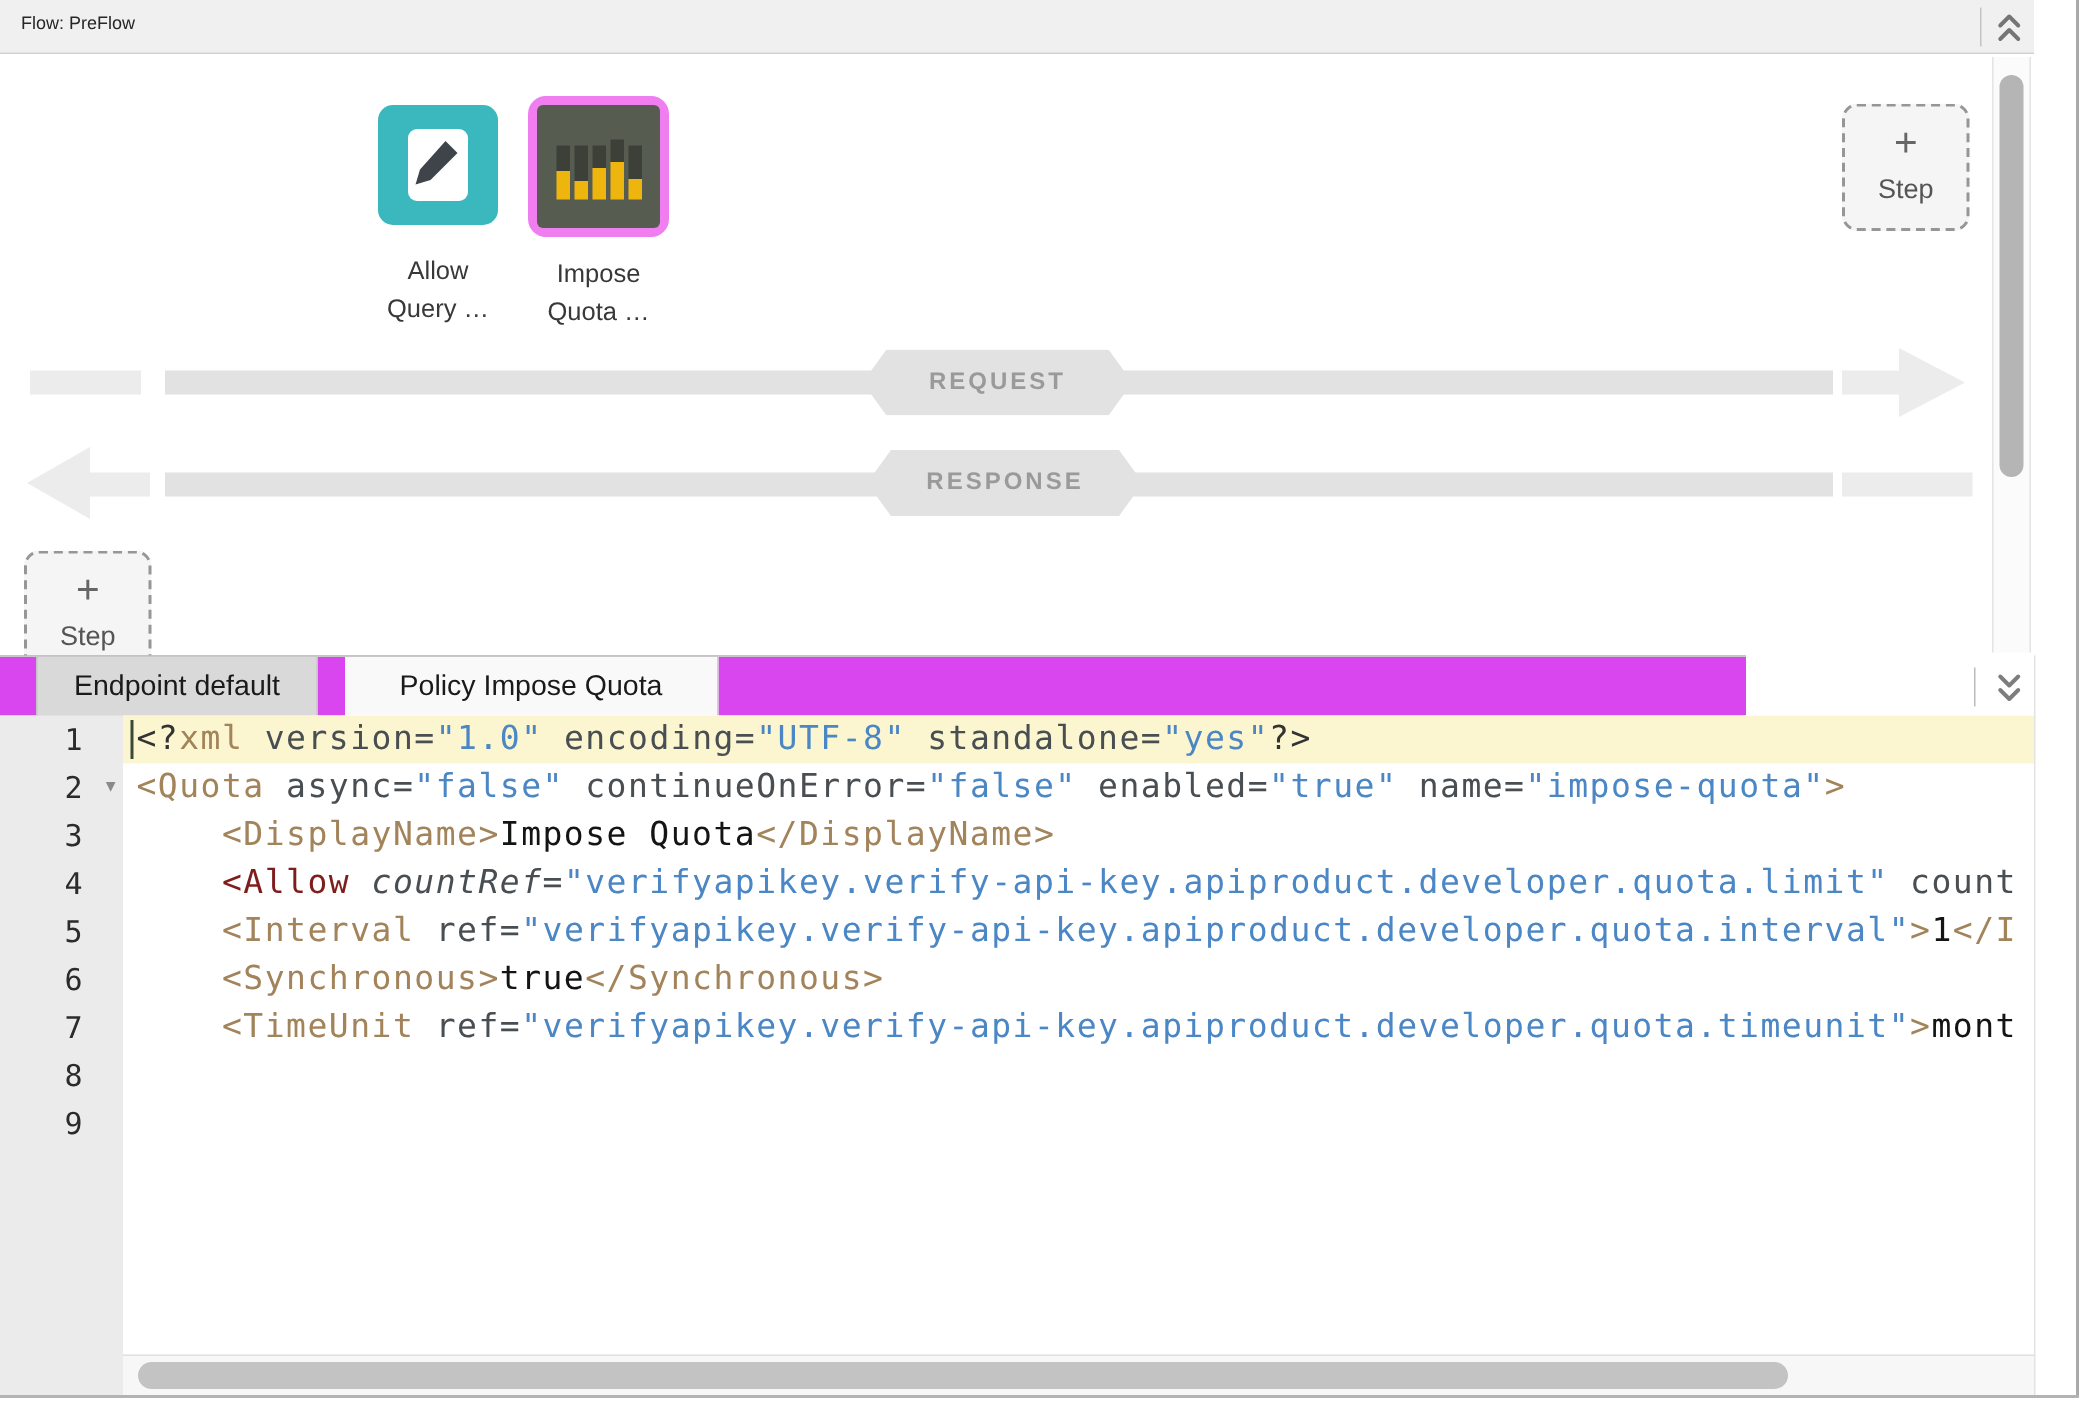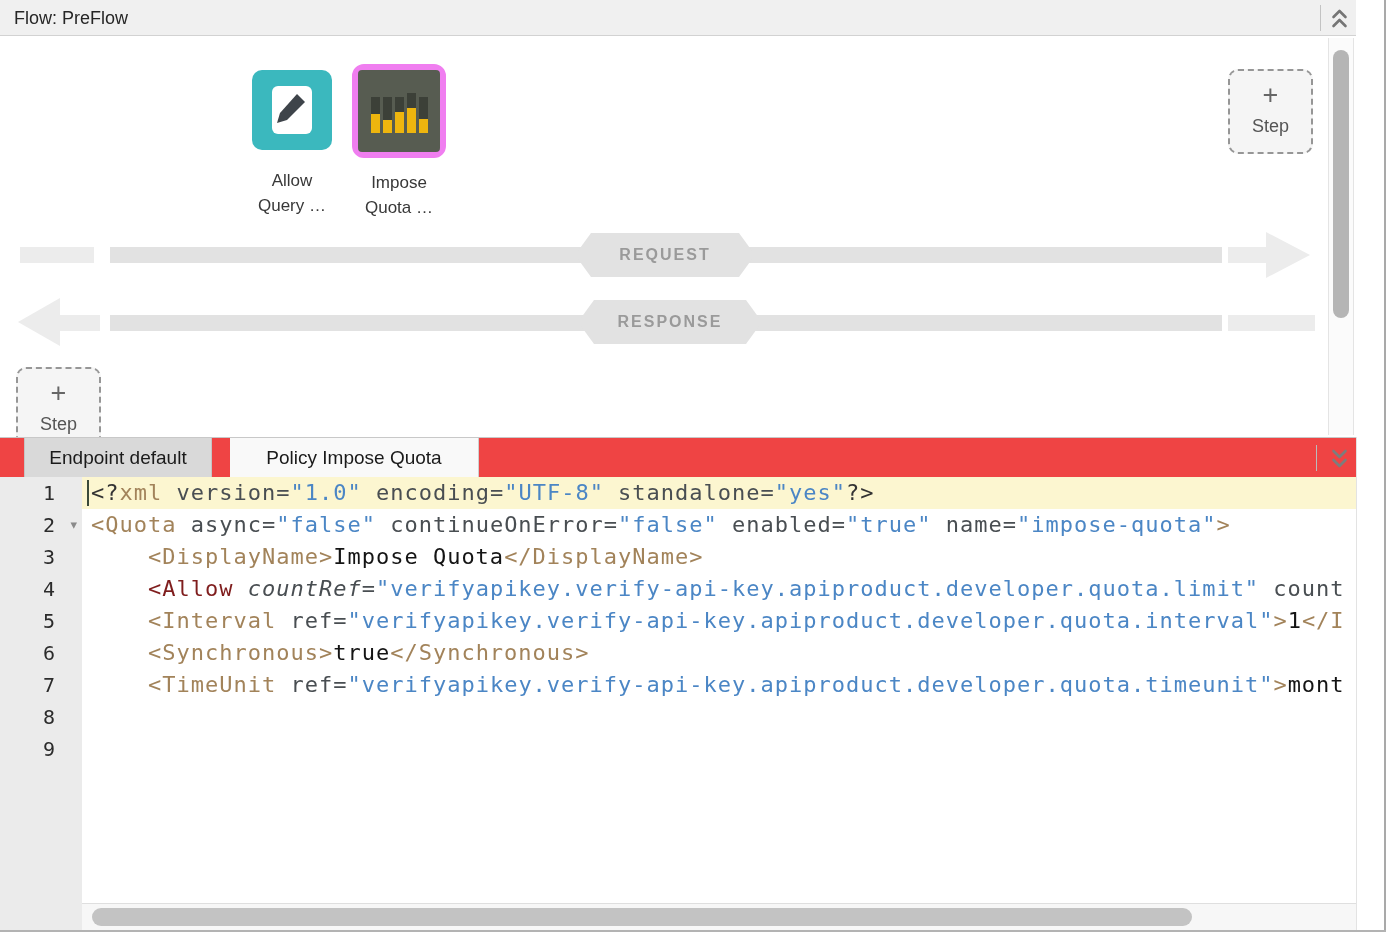--- a/index.html
+++ b/index.html
@@ -7,21 +7,21 @@
   body { font-family: "Liberation Sans", sans-serif; }
   #app { position:relative; width:1392px; height:938px; background:#fff; overflow:hidden; }
 
   
   .win-border-right { position:absolute; left:1384px; top:0; width:2px; height:932px; background:#a9a9a9; }
   .win-border-bottom { position:absolute; left:0; top:930px; width:1386px; height:2px; background:#b3b3b3; }
   .content-right-edge { position:absolute; left:1356px; top:437px; width:1px; height:493px; background:#e3e3e3; }
 
   
   .flow-header { position:absolute; left:0; top:0; width:1356px; height:36px; background:#f0f0f0; border-bottom:1px solid #d2d2d2; }
-  .flow-title { position:absolute; left:14px; top:8px; font-size:18px; color:#262626; }
+  .flow-title { position:absolute; left:14px; top:8px; font-size:12px; color:#262626; }
   .hdr-sep { position:absolute; left:1320px; top:5px; width:1px; height:26px; background:#c3c3c3; }
   .collapse-btn { position:absolute; left:1326px; top:6px; width:26px; height:25px; display:flex; align-items:center; justify-content:center; cursor:pointer; }
 
   
   .canvas { position:absolute; left:0; top:36px; width:1356px; height:401px; background:#fff; overflow:hidden; }
 
   .policy-node { position:absolute; width:120px; text-align:center; cursor:pointer; }
   .policy-icon { width:80px; height:80px; border-radius:10px; margin:0 auto; display:flex; align-items:center; justify-content:center; }
   .policy-sel-wrap { width:94px; height:94px; border-radius:12px; margin:0 auto; border:6px solid #f07ef0; display:flex; align-items:center; justify-content:center; }
   .policy-sel-wrap .policy-icon { width:82px; height:82px; border-radius:4px; }
@@ -42,21 +42,21 @@
   .arrow-head-right { position:absolute; width:0; height:0; border-top:23px solid transparent; border-bottom:23px solid transparent; border-left:44px solid #ececec; }
   .arrow-head-left { position:absolute; width:0; height:0; border-top:24px solid transparent; border-bottom:24px solid transparent; border-right:42px solid #ececec; }
   .flow-tag { position:absolute; height:44px; background:#e2e2e2; display:flex; align-items:center; justify-content:center;
               font-size:16px; font-weight:bold; letter-spacing:2px; color:#9a9a9a;
               clip-path: polygon(16px 0, calc(100% - 16px) 0, 100% 50%, calc(100% - 16px) 100%, 16px 100%, 0 50%); }
 
   .vscroll { position:absolute; left:1328px; top:2px; width:26px; height:397px; background:#fbfbfb; border-left:1px solid #e4e4e4; border-right:1px solid #e4e4e4; }
   .vscroll-thumb { position:absolute; left:4px; top:12px; width:16px; height:268px; background:#b5b5b5; border-radius:9px; }
 
   
-  .tabbar { position:absolute; left:0; top:437px; width:1356px; height:40px; background:#ef4444; border-top:1px solid #c8c8c8; }
+  .tabbar { position:absolute; left:0; top:437px; width:1164px; height:40px; background:#d946ef; border-top:1px solid #c8c8c8; }
   .tab { position:absolute; top:0; height:40px; line-height:39px; text-align:center; font-size:19px; color:#1a1a1a; cursor:pointer; }
   .tab.inactive { left:24px; width:188px; background:#d9d9d9; border-left:1px solid #c4c4c4; border-right:1px solid #c4c4c4; }
   .tab.active { left:213px; width:249px; background:#f9f9f9; border-right:1px solid #d0d0d0;margin-left:17px; }
   .tab-sep { position:absolute; left:1316px; top:7px; width:1px; height:26px; background:#bbb; }
   .tabbar .collapse-btn { left:1326px; top:8px; }
 
   
   .gutter { position:absolute; left:0; top:477px; width:82px; height:453px; background:#ebebeb; }
   .gutter-row { position:relative; height:32px; line-height:32px; text-align:right; padding-right:27px;
                 font-family:"DejaVu Sans Mono", monospace; font-size:20px; color:#2b2b2b; }

